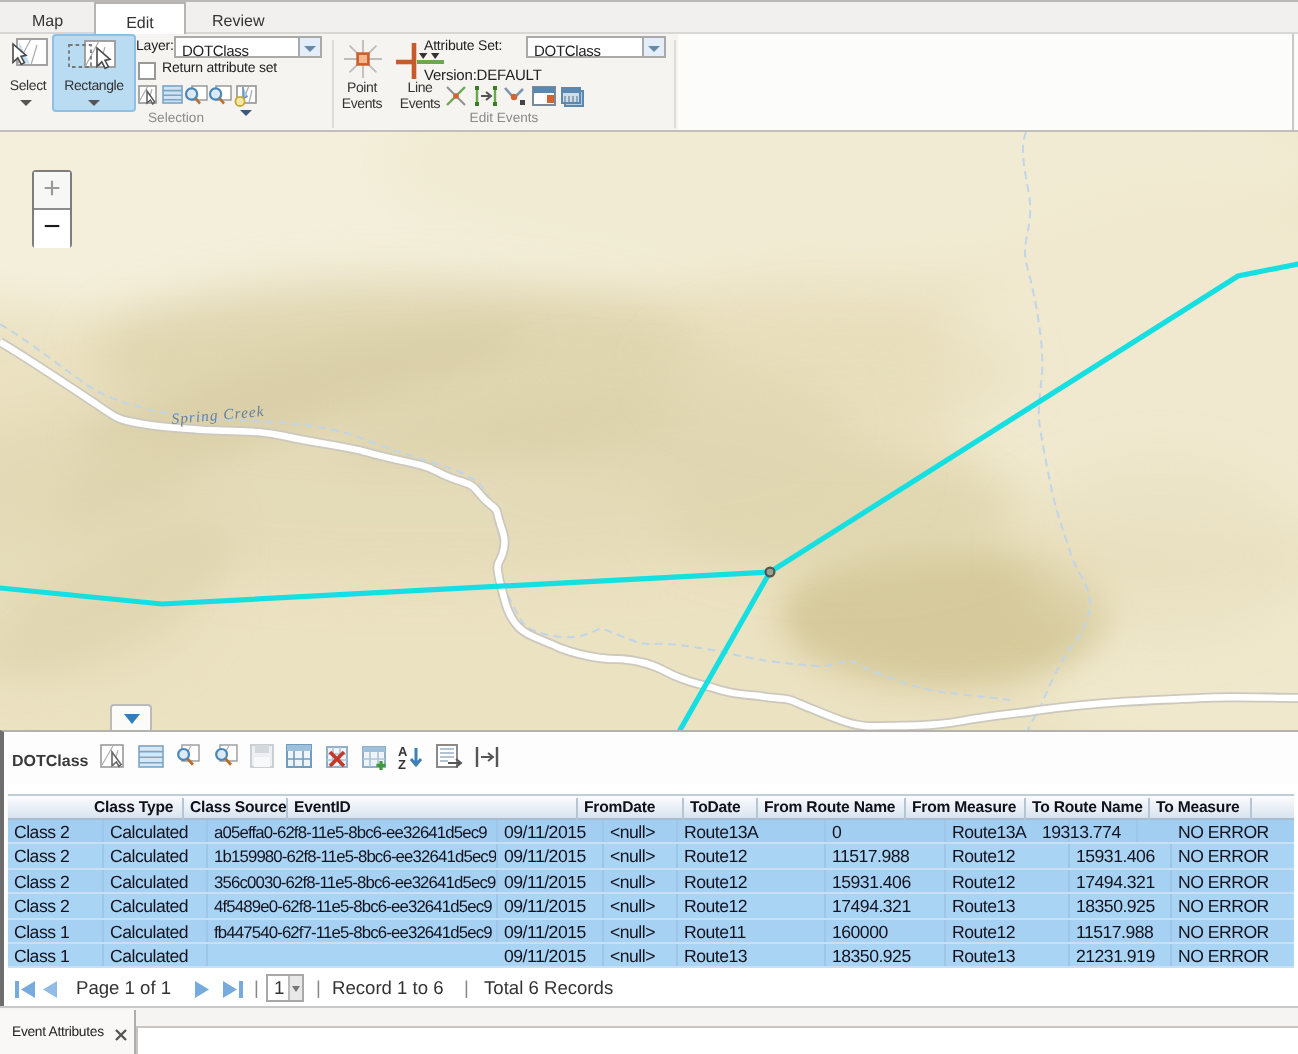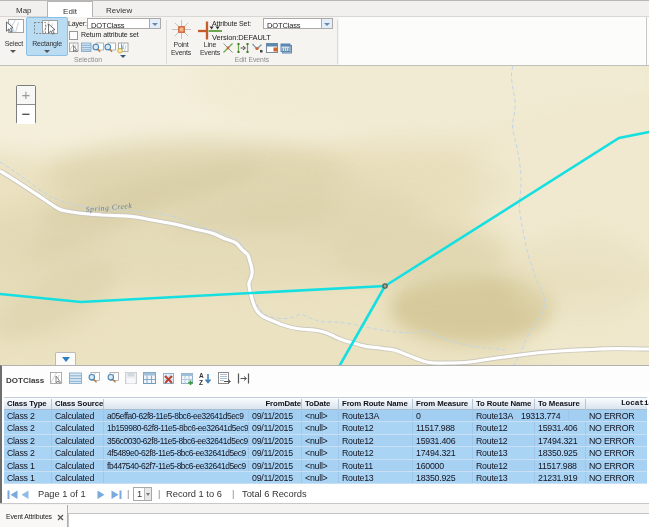--- a/index.html
+++ b/index.html
@@ -36,21 +36,21 @@
 #zoomctl .zb2 { position:absolute; left:0; top:20px; width:18px; height:18px; background:#fff; color:#1a1a1a; font-size:15px; text-align:center; line-height:15px; }
 #collapse { position:absolute; left:55px; top:286px; width:21px; height:13px; background:#fbfbfa; border:1px solid #bbb; border-bottom:none; border-radius:2px 2px 0 0; }
 #collapse:after { content:""; position:absolute; left:6px; top:4px; width:0; height:0; border-left:4px solid transparent; border-right:4px solid transparent; border-top:5px solid #2e7fc1; }
 
 
 #panel { left:0; top:365px; width:649px; height:138px; background:#fff; border-top:1px solid #b3b2b1; border-left:2px solid #6e6e6e; }
 #ptoolbar { position:absolute; left:0; top:0; width:647px; height:26px; background:#fdfdfd; }
 #ptoolbar .tl { position:absolute; left:4px; top:10px; font-size:8px; font-weight:bold; color:#3a3a3a; }
 #grid { position:absolute; left:2px; top:31px; width:643px; }
 #ghead { position:absolute; left:0; top:0; height:13px; width:643px; background:linear-gradient(#fbfcfe,#d9e4ef); border-top:1px solid #c0cdd9; border-bottom:1px solid #a8bccd; }
-#ghead .hc { position:absolute; top:1px; height:11px; font-size:7.8px; font-weight:bold; color:#101018; padding-left:3px; letter-spacing:-0.1px; border-right:1px solid #b4c6d6; white-space:nowrap; overflow:hidden; }
+#ghead .hc { position:absolute; top:1px; height:11px; font-size:7.8px; font-weight:bold; color:#101018; padding-left:3px; letter-spacing:-0.1px; border-right:1px solid #b4c6d6; white-space:nowrap; overflow:hidden;margin-left:40px; }
 .grow { position:absolute; left:0; width:643px; height:12.4px; border-bottom:1px solid #c9e0f4; }
 .grow .c { position:absolute; top:0; bottom:0; font-size:8.8px; letter-spacing:-0.25px; color:#13131f; padding-left:3px; border-right:1px solid #9fc6e8; white-space:nowrap; overflow:hidden; line-height:12px; }
 .grow .ev { font-size:8.4px; letter-spacing:-0.42px; }
 #pager { position:absolute; left:0; top:119px; width:553px; height:19px; background:#fff; font-size:9.3px; color:#333; }
 #pager span.sep { color:#888; }
 
 
 #bstrip { left:0; top:503px; width:649px; height:24px; background:#f5f4f2; border-top:1px solid #c9c8c6; }
 #btab { position:absolute; left:0; top:1px; width:68px; height:23px; background:#f9f8f7; border-right:1px solid #aeadac; }
 #btab .t { position:absolute; left:6px; top:8px; font-size:6.9px; letter-spacing:-0.15px; color:#222; white-space:nowrap; }
@@ -294,21 +294,22 @@
       <g transform="translate(189,1)">
         <path d="M1.5 1.5 V11.5 M11.5 1.5 V11.5" stroke="#555" stroke-width="1.2"></path>
         <path d="M3.5 6.5 H9 M7 4.5 L9.5 6.5 L7 8.5" stroke="#555" stroke-width="1" fill="none"></path>
       </g>
     </svg>
   </div>
   <div id="grid">
     <div id="ghead">
       <div class="hc" style="left:0;width:48px;">Class Type</div>
       <div class="hc" style="left:48px;width:52px;">Class Source</div>
-      <div class="hc" style="left:245px;width:53px;text-align:right;">FromDate</div>
+      <div class="hc" style="left:100px;width:145px;">EventID</div>
+      <div class="hc" style="left:245px;width:53px;">FromDate</div>
       <div class="hc" style="left:298px;width:37px;">ToDate</div>
       <div class="hc" style="left:335px;width:74px;">From Route Name</div>
       <div class="hc" style="left:409px;width:60px;">From Measure</div>
       <div class="hc" style="left:469px;width:62px;">To Route Name</div>
       <div class="hc" style="left:531px;width:51px;">To Measure</div>
       <div class="hc" style="left:614px;width:61px;border-right:none;font-family:Liberation Mono, monospace;">Location Error</div>
     </div>
     <div class="grow" style="top:13px;background:#a2cef1;">
       <div class="c" style="left:0;width:48px;">Class 2</div>
       <div class="c" style="left:48px;width:52px;">Calculated</div>

